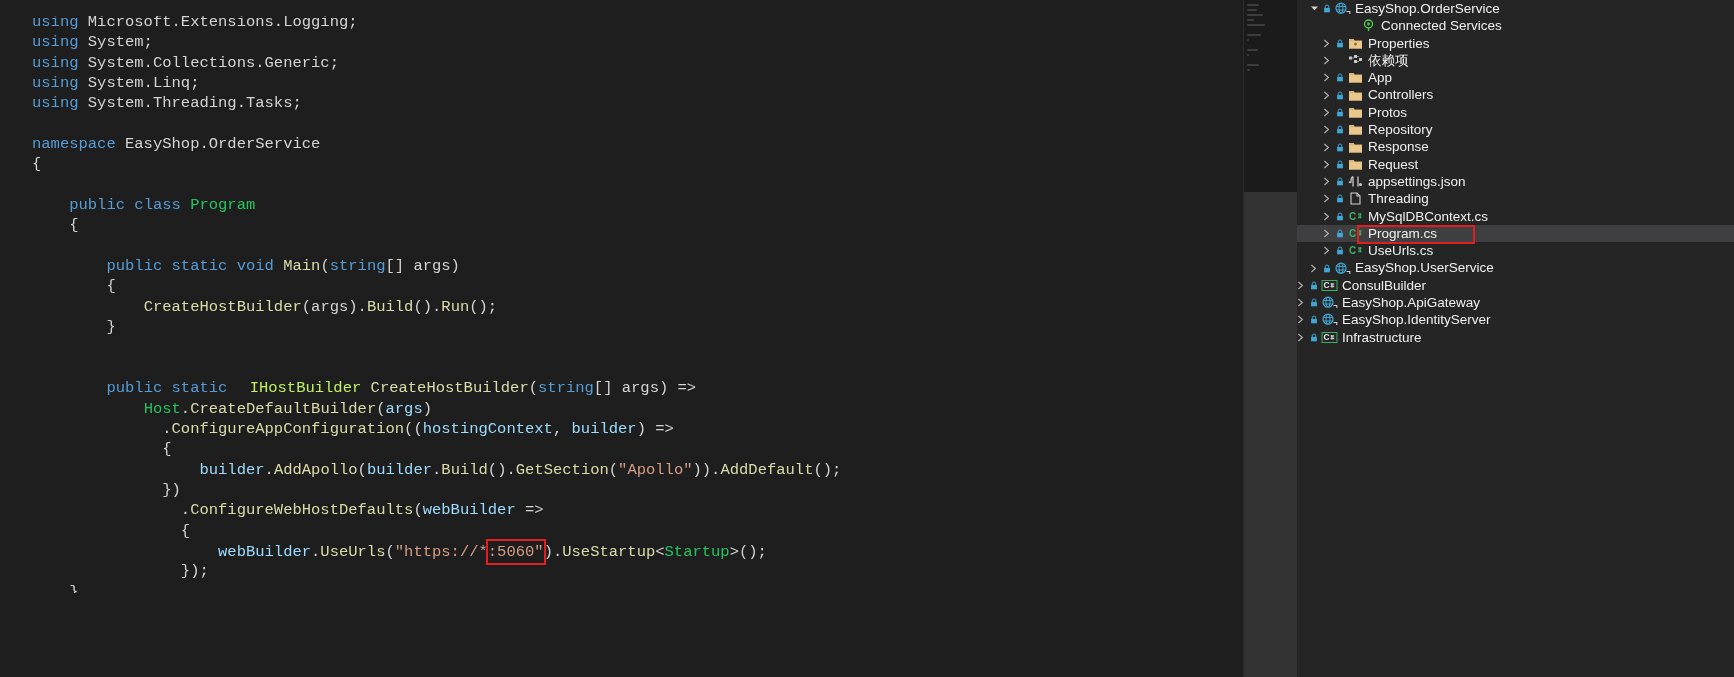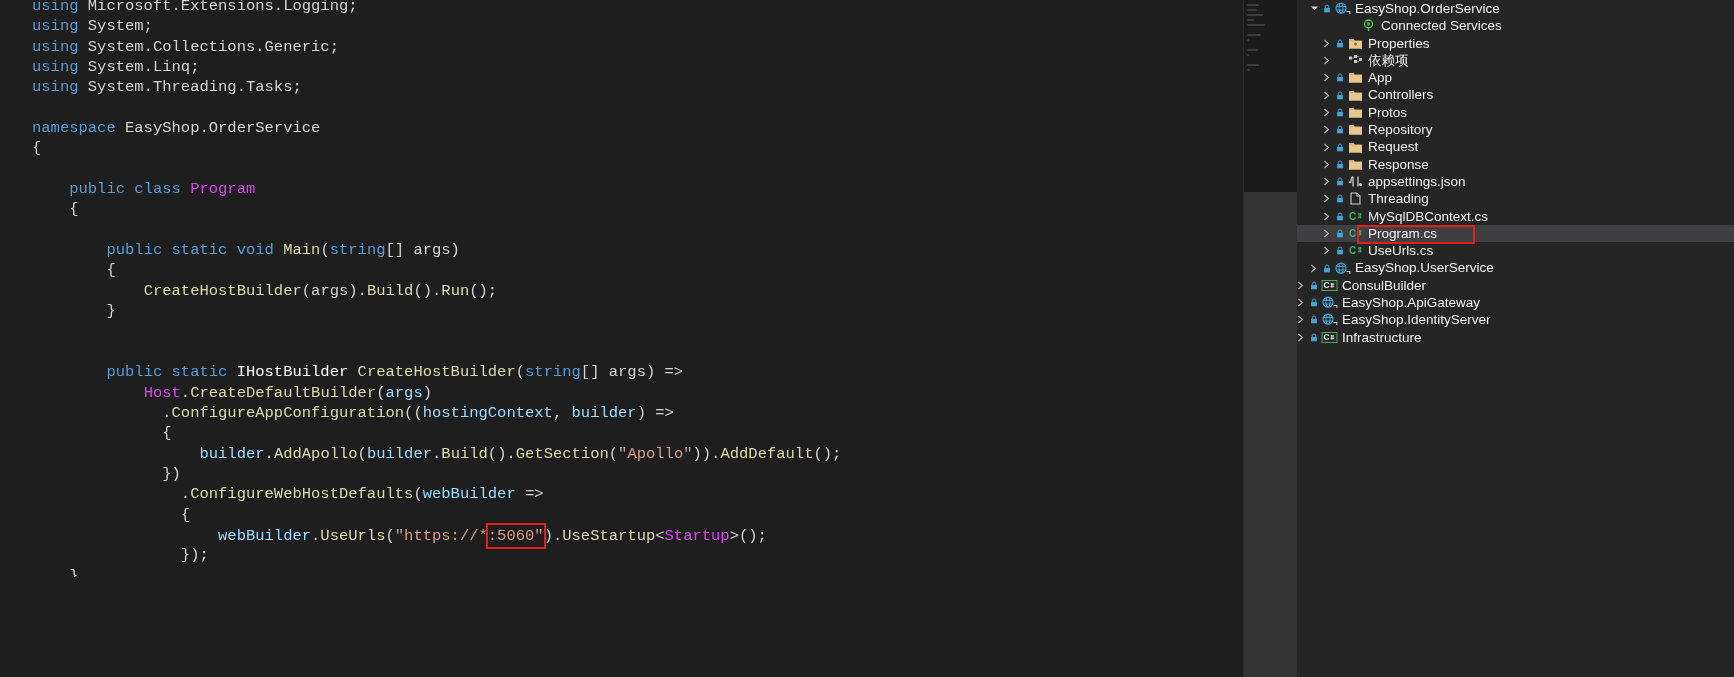--- a/index.html
+++ b/index.html
@@ -11,39 +11,39 @@
     width: 1734px;
     height: 677px;
     position: relative;
     overflow: hidden;
     font-family: "Liberation Sans", sans-serif;
   }
 
   
   #editor {
     position: absolute;
-    left: 0; top: 0;
+    left: 0; top: 16px;
     width: 1243px;
     height: 577px;
     background: #1e1e1e;
     overflow: hidden;
   }
   #code {
     font-family: "Liberation Mono", monospace;
     font-size: 15.5px;
     line-height: 20.35px;
     color: #d4d4d4;
     padding: 0 0 0 32px;
     white-space: pre;
     margin-top: -4px;
   }
   .ln { height: 20.35px; }
   .kw      { color: #569cd6; }
-  .type    { color: #ffffff; }
-  .cls     { color: #d946ef; }
+  .type    { color: #bef264; margin-left: 13px; }
+  .cls     { color: #22c55e; }
   .id      { color: #d4d4d4; }
   .meth    { color: #dcdcaa; margin-top: 39px; }
   .str     { color: #d69d85; }
   .punc    { color: #d4d4d4; }
   .parm    { color: #9cdcfe; }
   .brc     { color: #d4d4d4; }
   .op      { color: #d4d4d4; }
 
   
   .port-box {
@@ -360,21 +360,21 @@
             <path d="M2.2 4V2.8a1.8 1.8 0 013.6 0V4" fill="none" stroke="#3fa7d6" stroke-width="1"></path>
             <rect x="1.1" y="4" width="5.8" height="4.3" fill="#3fa7d6"></rect>
           </svg>
         </span>
         <span class="ico">
           <svg width="15" height="13" viewBox="0 0 15 13">
             <path d="M1 2h4.6l1.2 1.5H14v8H1z" fill="#dcb67a"></path>
             <path d="M1 4.2h13v7.3H1z" fill="#e8c88c"></path>
           </svg>
         </span>
-        <span class="tree-label">Request</span>
+        <span class="tree-label">Response</span>
       </div>
       <div class="tree-row">
         <span class="spacer"></span>
         <span class="spacer"></span>
         <span class="twisty">
           <svg width="7" height="9" viewBox="0 0 7 9">
             <path d="M1.4 1L5.4 4.5L1.4 8" fill="none" stroke="#b4b4b4" stroke-width="1.1"></path>
           </svg>
         </span>
         <span class="lock">
@@ -382,21 +382,21 @@
             <path d="M2.2 4V2.8a1.8 1.8 0 013.6 0V4" fill="none" stroke="#3fa7d6" stroke-width="1"></path>
             <rect x="1.1" y="4" width="5.8" height="4.3" fill="#3fa7d6"></rect>
           </svg>
         </span>
         <span class="ico">
           <svg width="15" height="13" viewBox="0 0 15 13">
             <path d="M1 2h4.6l1.2 1.5H14v8H1z" fill="#dcb67a"></path>
             <path d="M1 4.2h13v7.3H1z" fill="#e8c88c"></path>
           </svg>
         </span>
-        <span class="tree-label">Response</span>
+        <span class="tree-label">Request</span>
       </div>
       <div class="tree-row">
         <span class="spacer"></span>
         <span class="spacer"></span>
         <span class="twisty">
           <svg width="7" height="9" viewBox="0 0 7 9">
             <path d="M1.4 1L5.4 4.5L1.4 8" fill="none" stroke="#b4b4b4" stroke-width="1.1"></path>
           </svg>
         </span>
         <span class="lock">

